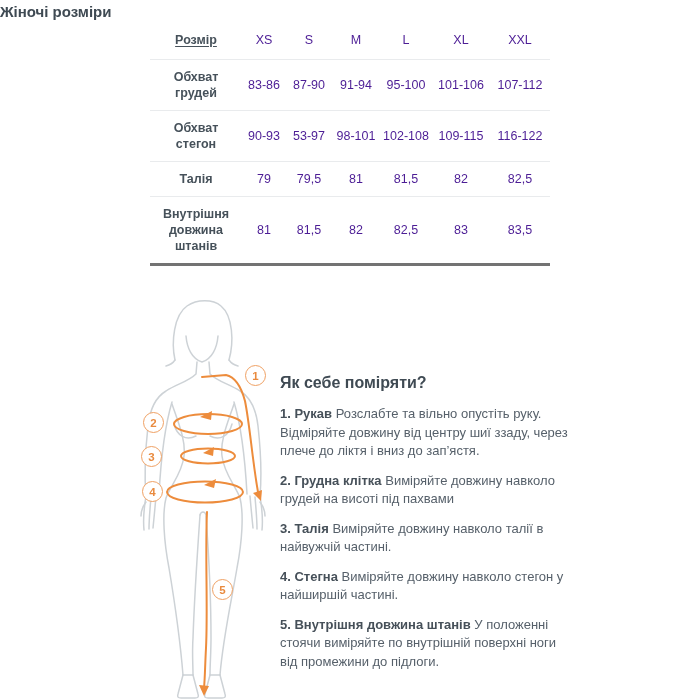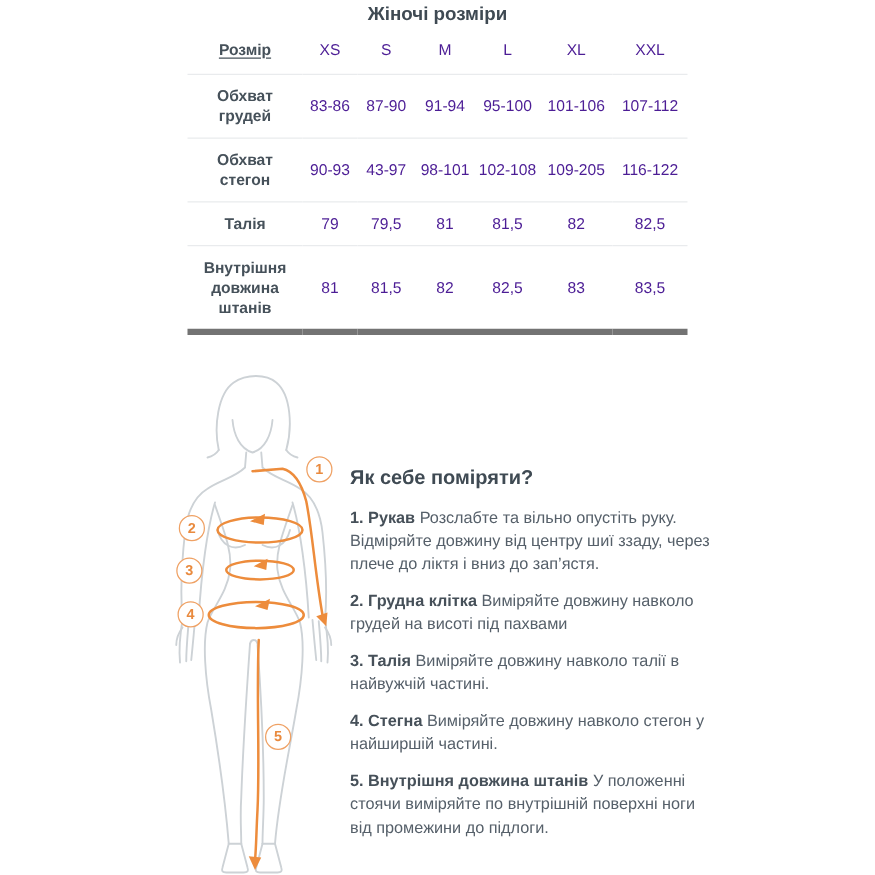--- a/index.html
+++ b/index.html
@@ -3,39 +3,39 @@
 <meta charset="utf-8">
 <style>
   * { margin: 0; padding: 0; box-sizing: border-box; }
   html, body { width: 700px; height: 700px; background: #ffffff; overflow: hidden; }
   body { font-family: "Liberation Sans", "DejaVu Sans", sans-serif; position: relative; color: #4e5962; }
 
   .page { position: absolute; inset: 0; }
 
   .title {
     position: absolute; top: 3px; left: 0; width: 100%;
-    text-align: center; font-size: 15px; font-weight: 700; color: #3f4a53;
+    text-align: left; font-size: 15px; font-weight: 700; color: #3f4a53;
   }
 
   
   .size-table {
     position: absolute; left: 150px; top: 27px; width: 400px;
     border-collapse: collapse; table-layout: fixed;
   }
   .size-table th, .size-table td {
     text-align: center; vertical-align: middle;
     font-size: 12.5px; line-height: 16px; color: #4c1d95;
     padding: 9px 2px; font-weight: 400;
   }
   .size-table thead th { padding: 5px 2px 11px; }
   .size-table thead th.col-size {
     font-weight: 600; text-decoration: underline; text-underline-offset: 2px; color: #46515a;
   }
   .size-table tbody tr { border-top: 1px solid #e9ebed; }
-  .size-table tbody tr:last-child { border-bottom: 5px solid #737373; }
+  .size-table tbody tr:last-child { border-bottom: 3px solid #737373; }
   .size-table tbody th.row-label {
     font-weight: 700; color: #46515a; white-space: pre-line;
   }
 
   
   .figure-area { position: absolute; left: 120px; top: 298px; width: 200px; height: 402px; }
   .figure-area svg { position: absolute; left: 0; top: 0; }
   .marker {
     position: absolute; width: 21px; height: 21px; border-radius: 50%;
     border: 1.5px solid #efa164; background: #ffffff; color: #e98a3e;
@@ -85,24 +85,24 @@
         <td>87-90</td>
         <td>91-94</td>
         <td>95-100</td>
         <td>101-106</td>
         <td>107-112</td>
       </tr>
       <tr>
         <th class="row-label">Обхват
 стегон</th>
         <td>90-93</td>
-        <td>43-97</td>
+        <td>53-97</td>
         <td>98-101</td>
         <td>102-108</td>
-        <td>109-205</td>
+        <td>109-115</td>
         <td>116-122</td>
       </tr>
       <tr>
         <th class="row-label">Талія</th>
         <td>79</td>
         <td>79,5</td>
         <td>81</td>
         <td>81,5</td>
         <td>82</td>
         <td>82,5</td>

